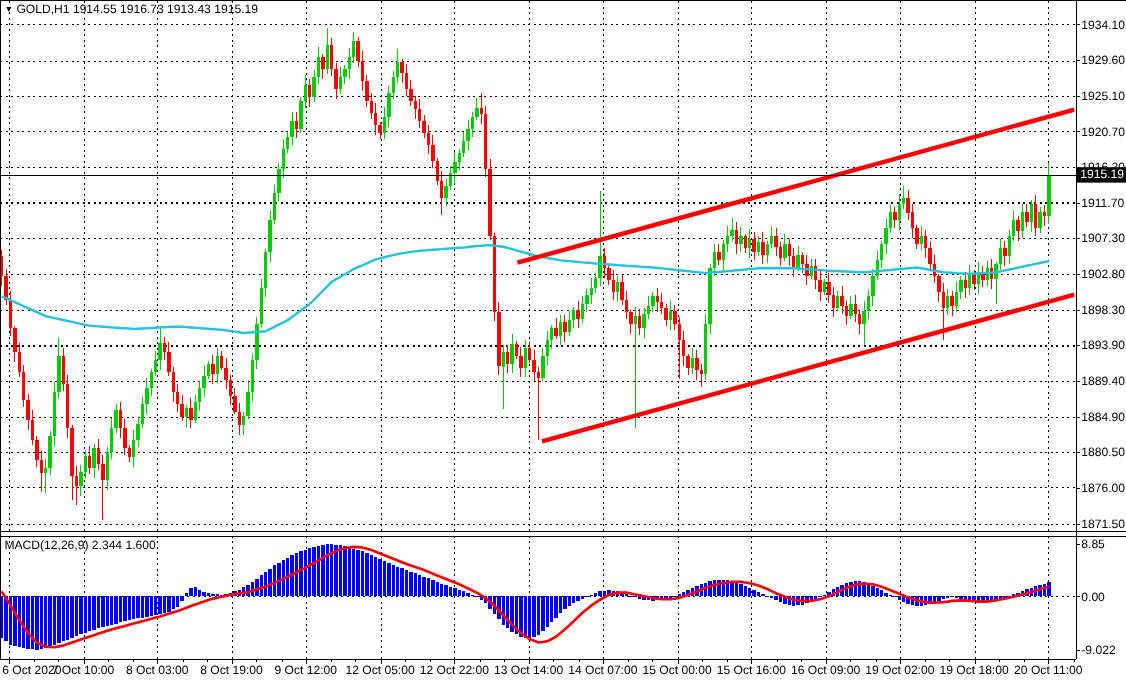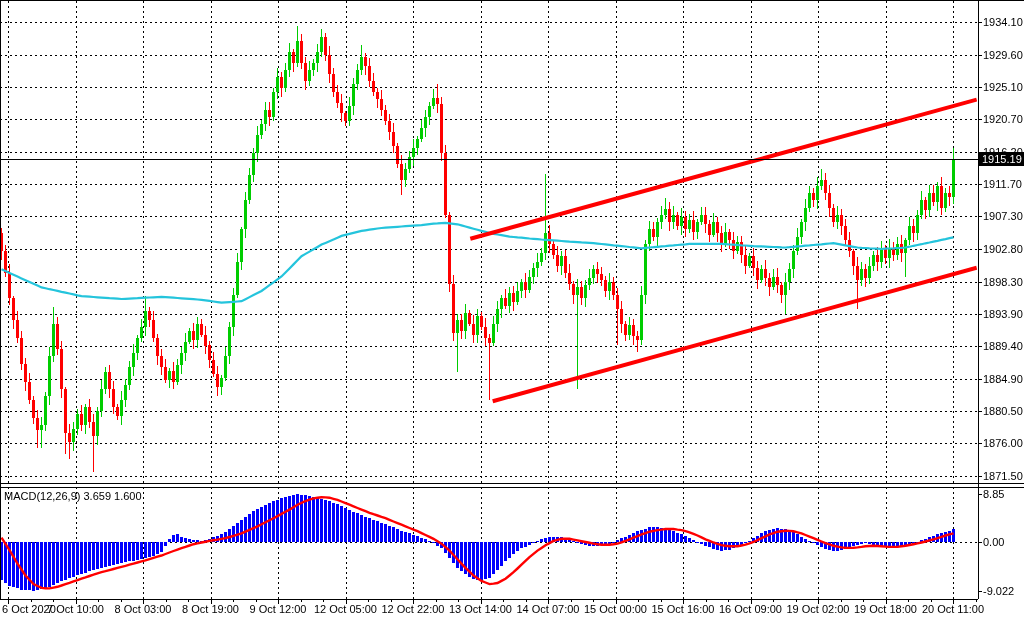--- a/index.html
+++ b/index.html
@@ -928,15 +928,18 @@
         <line x1="751.5" y1="600" x2="751.5" y2="604" stroke="#000" shape-rendering="crispEdges"></line>
         <text x="750.5" y="613" font-size="11px" fill="#000" text-anchor="middle">16 Oct 09:00</text>
         <line x1="818.5" y1="600" x2="818.5" y2="604" stroke="#000" shape-rendering="crispEdges"></line>
         <text x="818" y="613" font-size="11px" fill="#000" text-anchor="middle">19 Oct 02:00</text>
         <line x1="886.5" y1="600" x2="886.5" y2="604" stroke="#000" shape-rendering="crispEdges"></line>
         <text x="885.5" y="613" font-size="11px" fill="#000" text-anchor="middle">19 Oct 18:00</text>
         <line x1="953.5" y1="600" x2="953.5" y2="604" stroke="#000" shape-rendering="crispEdges"></line>
         <text x="953" y="613" font-size="11px" fill="#000" text-anchor="middle">20 Oct 11:00</text>
       </g>
     </svg>
-  <div class="overlay" id="macd-label">MACD(12,26,9) 3.659 1.600</div>
+  <div class="overlay" id="symbol-label">
+    <span class="tri">▼</span><span>GOLD,H1</span>&nbsp;<span>1914.55 1916.73 1913.43 1915.19</span>
+  </div>
+  <div class="overlay" id="macd-label">MACD(12,26,9) 2.344 1.600</div>
   <div class="overlay" id="price-badge">1915.19</div>
 </div>
 
 </body></html>

